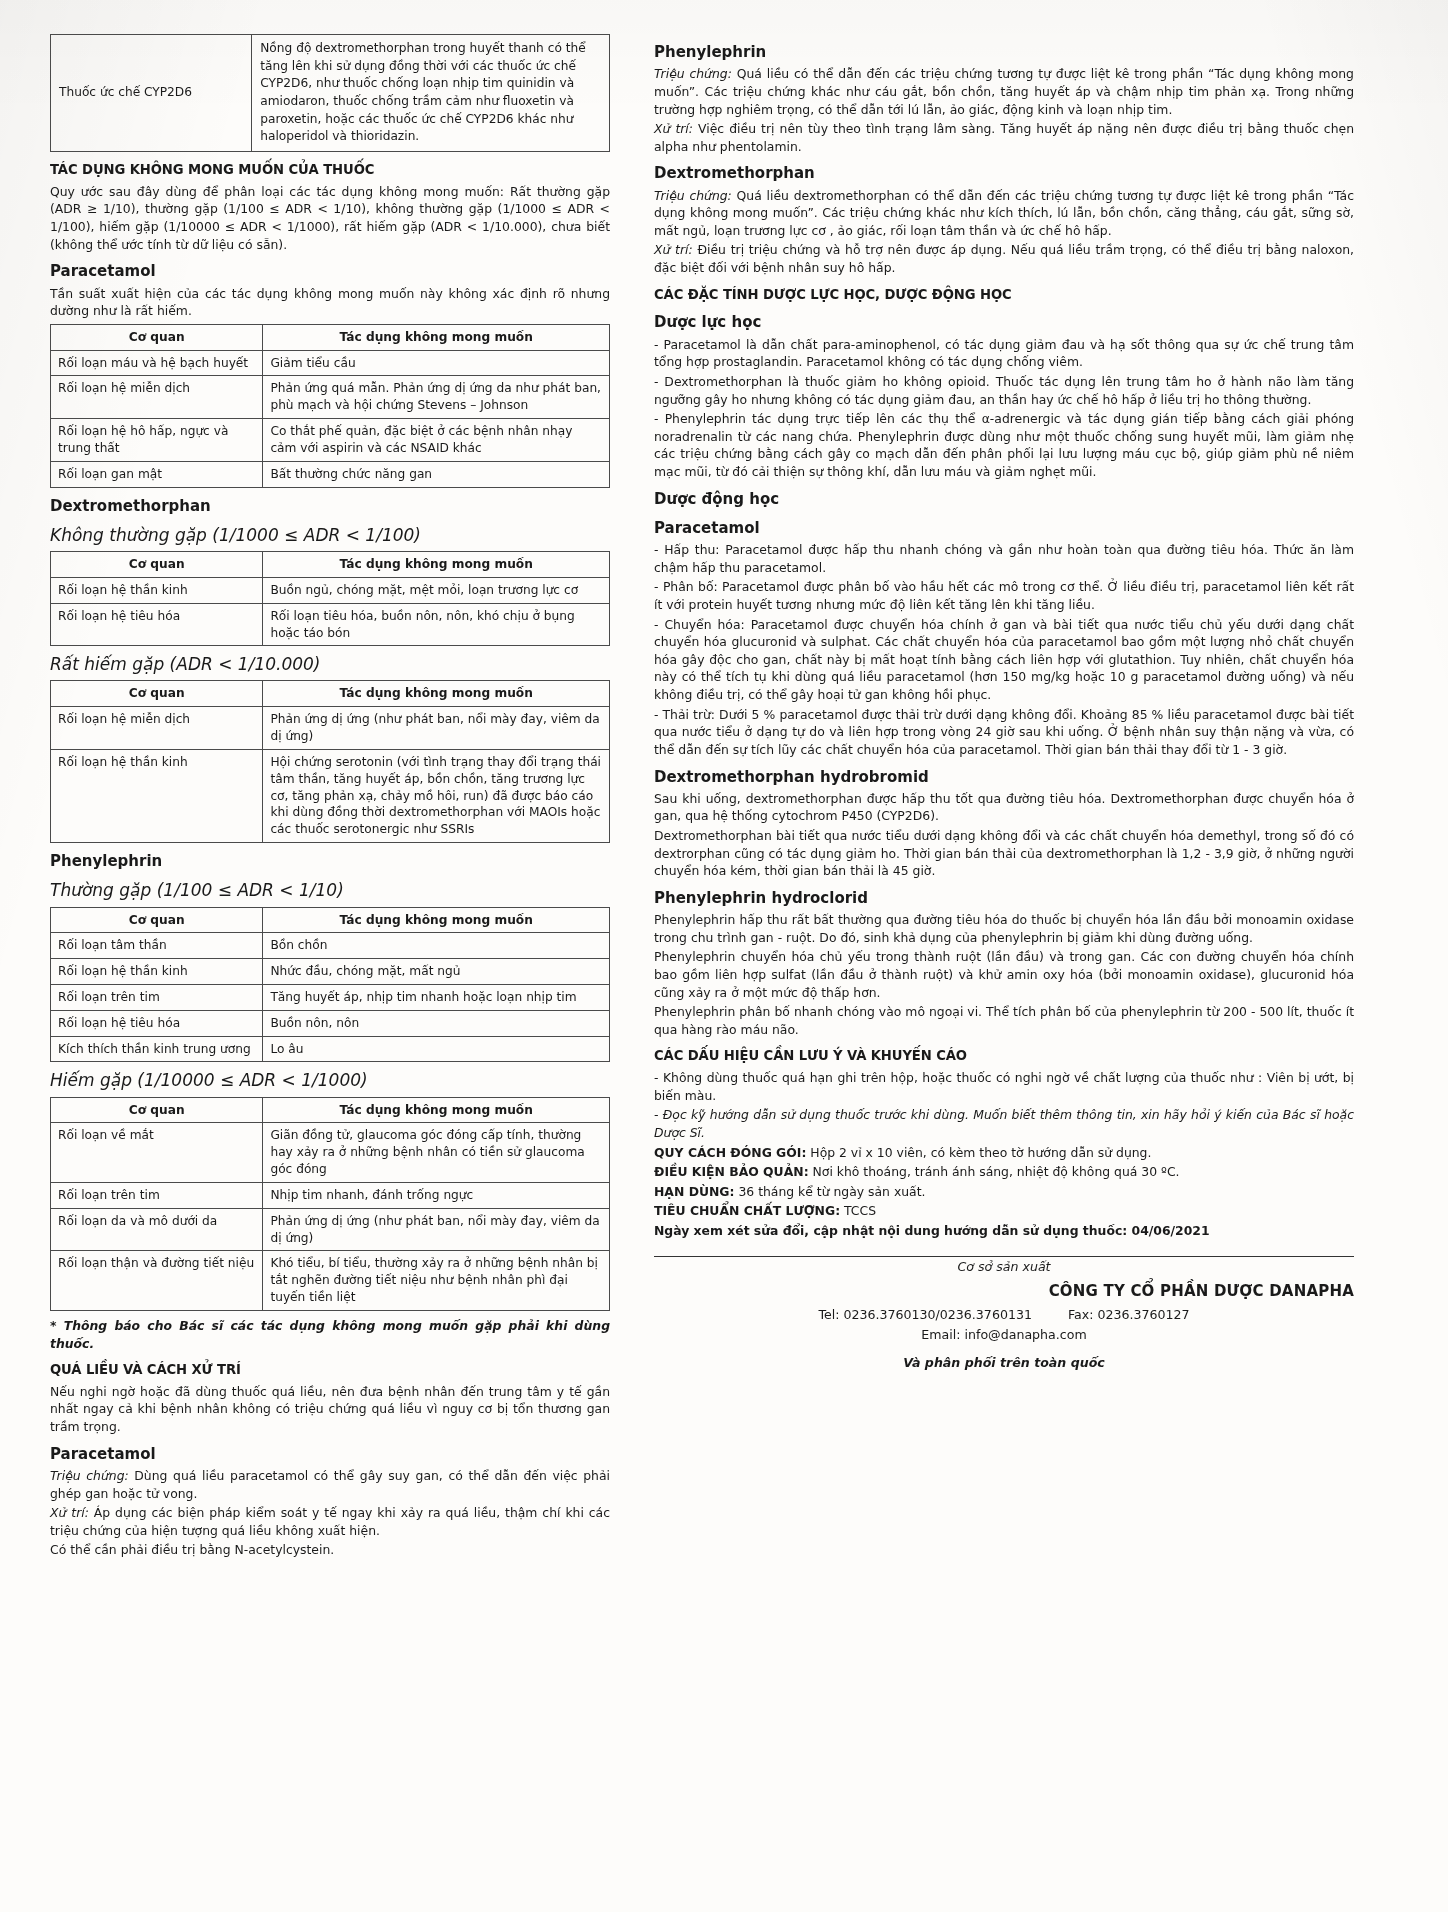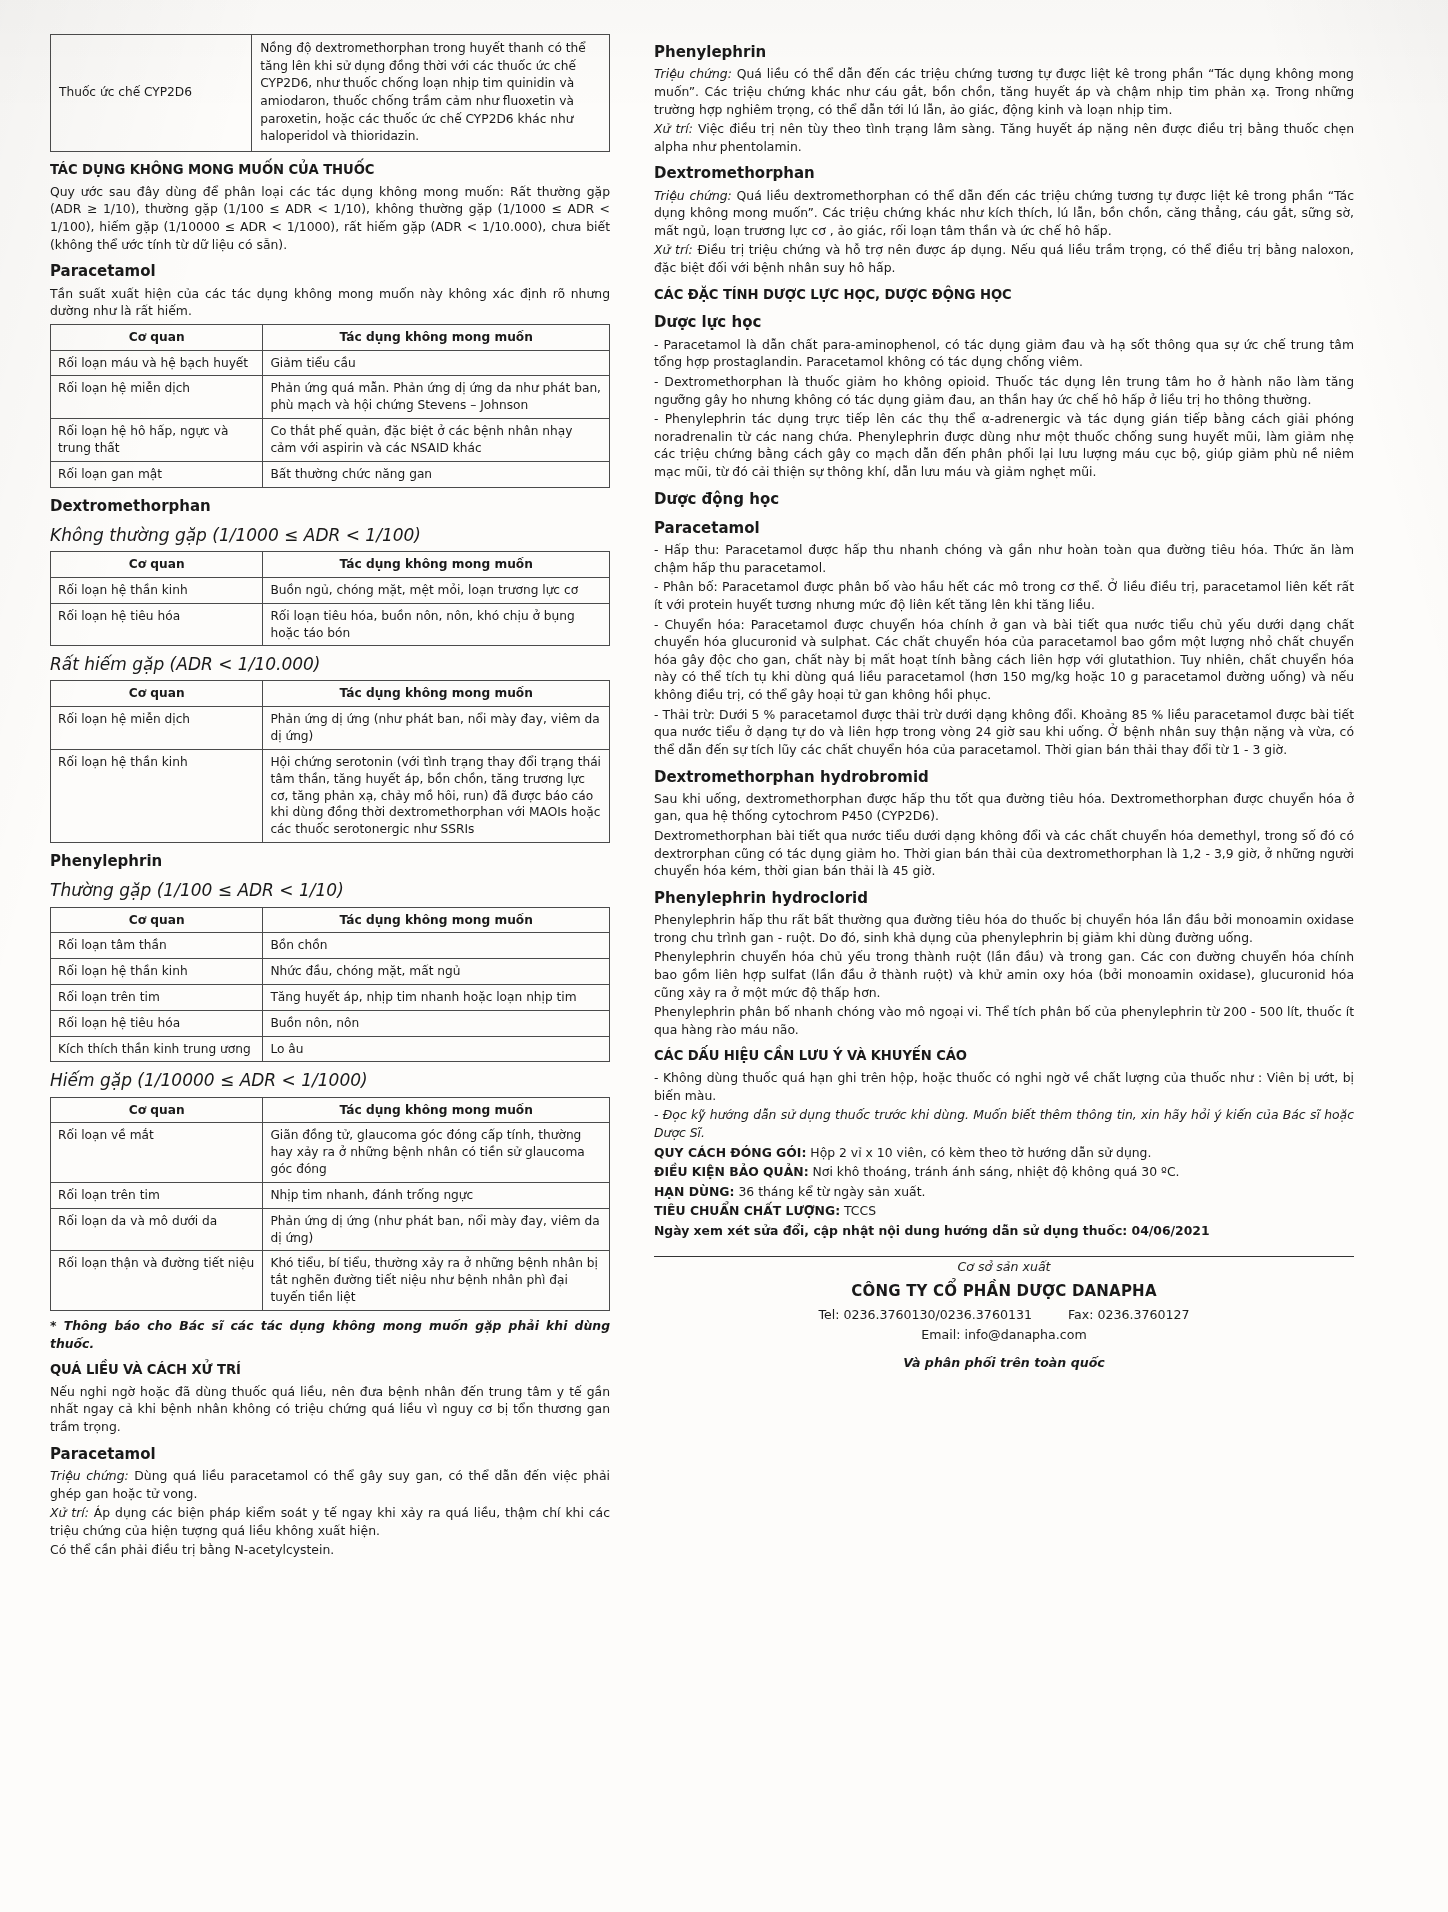--- a/index.html
+++ b/index.html
@@ -101,20 +101,21 @@
     text-align: center;
     line-height: 1.6;
     font-size: 12.6px;
   }
   .footer .maker { font-style: italic; }
   .footer .company {
     font-weight: bold;
     font-size: 15px;
     letter-spacing: 0.2px;
     margin: 2px 0;
+    text-align: right;
   }
   .footer .ital { font-style: italic; font-weight: bold; margin-top: 8px; }
   .contact-row {
     display: flex;
     justify-content: center;
     gap: 36px;
   }
   .note-star { font-weight: bold; font-style: italic; margin-top: 6px; }
   .dash { margin: 0 0 2px 0; text-align: justify; }
   .kv .b { font-weight: bold; }

